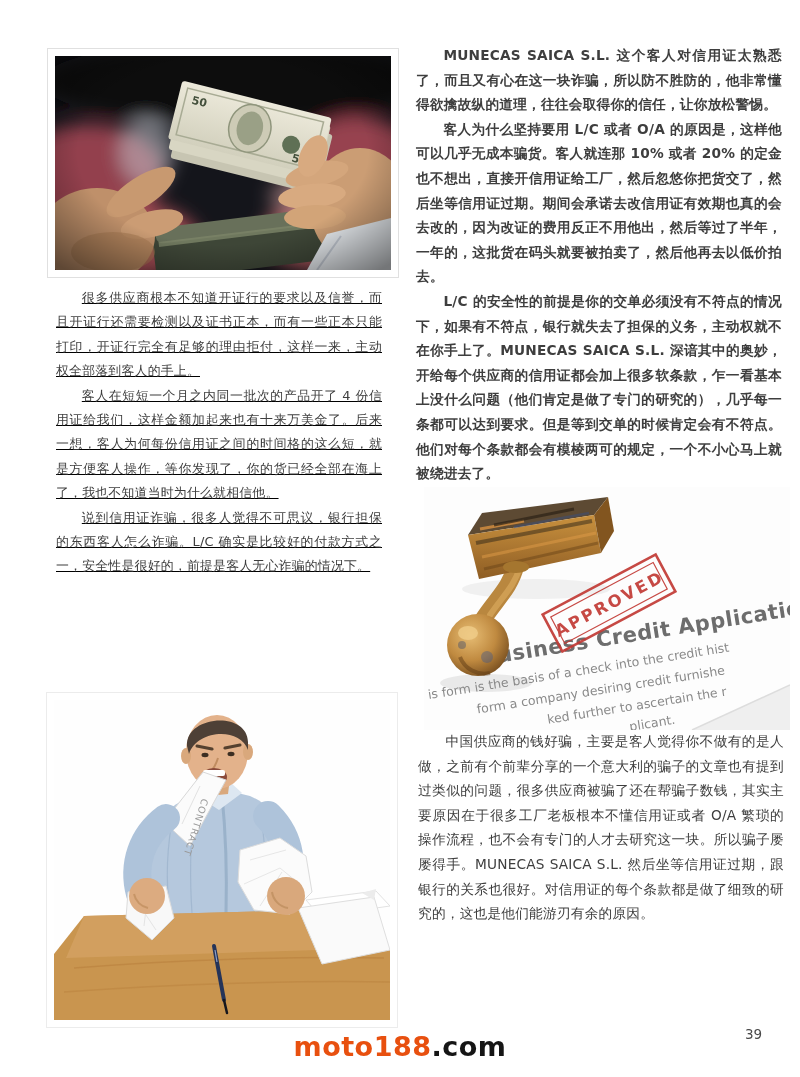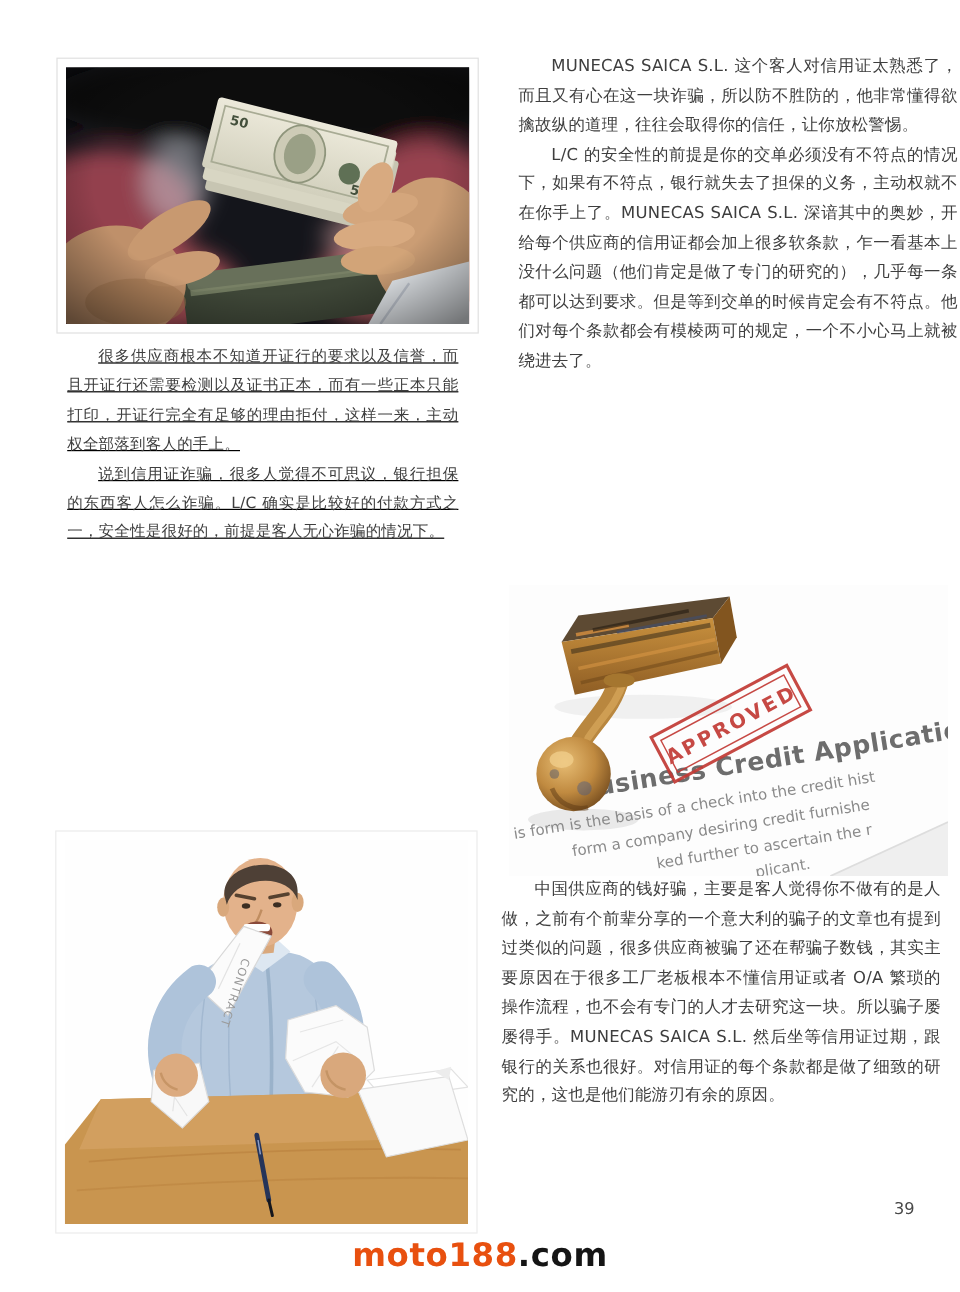--- a/index.html
+++ b/index.html
@@ -27,29 +27,29 @@
     text-indent: 2em;
     text-align: justify;
     color: #3e3e3e;
     letter-spacing: 0.2px;
   }
   .left-col {
     position: absolute; left: 56px; top: 286px; width: 326px;
     font-size: 12.9px; line-height: 24.4px; text-decoration: underline;
   }
   .right-col-top {
-    position: absolute; left: 432px; top: 43px; width: 366px;
-    font-size: 13.7px; line-height: 24.6px;
+    position: absolute; left: 416px; top: 43px; width: 366px;
+    font-size: 13.7px; line-height: 24.6px; font-weight: bold;
   }
   .right-col-bottom {
     position: absolute; left: 418px; top: 729px; width: 366px;
     font-size: 13.7px; line-height: 24.6px;
   }
   .page-number {
-    position: absolute; left: 745px; top: 1000px; width: 42px;
+    position: absolute; left: 745px; top: 1026px; width: 42px;
     font-size: 13.5px; color: #4a4a4a;
   }
   .watermark {
     position: absolute; left: 0; top: 1031px; width: 100%;
     text-align: center;
     font-size: 27px; font-weight: bold;
     letter-spacing: 0.5px;
     font-family: "DejaVu Sans", sans-serif;
   }
   .wm-brand  { color: #e8500f; }
@@ -116,20 +116,21 @@
         <ellipse cx="258" cy="100" rx="13" ry="22" fill="#d8aa80" transform="rotate(24 258 100)"></ellipse>
       </g>
       <polygon points="252,214 272,178 336,162 336,214" fill="#e9edf1"></polygon>
       <path d="M 262,214 L 286,180" stroke="#c6ccd6" stroke-width="2" fill="none"></path>
       <rect width="336" height="214" fill="url(#vig)"></rect>
     </svg>
   </figure>
 
   <section class="col left-col">
     <p>很多供应商根本不知道开证行的要求以及信誉，而且开证行还需要检测以及证书正本，而有一些正本只能打印，开证行完全有足够的理由拒付，这样一来，主动权全部落到客人的手上。</p>
+    <p>客人在短短一个月之内同一批次的产品开了 4 份信用证给我们，这样金额加起来也有十来万美金了。后来一想，客人为何每份信用证之间的时间格的这么短，就是方便客人操作，等你发现了，你的货已经全部在海上了，我也不知道当时为什么就相信他。</p>
     <p>说到信用证诈骗，很多人觉得不可思议，银行担保的东西客人怎么诈骗。L/C 确实是比较好的付款方式之一，安全性是很好的，前提是客人无心诈骗的情况下。</p>
   </section>
 
   <figure class="frame contract-frame">
     <svg viewBox="0 0 336 320" width="336" height="320">
       <rect width="336" height="320" fill="#fefefe"></rect>
       <g>
         <path d="M 100,215 C 88,158 96,118 126,102 L 163,88 L 196,96 C 224,108 238,136 242,172 L 246,215 Z" fill="#b5c8dd"></path>
         <path d="M 120,110 C 112,150 112,185 116,212" stroke="#9db4cd" stroke-width="1.2" fill="none" opacity="0.8"></path>
         <path d="M 140,100 C 136,145 136,185 138,213" stroke="#9db4cd" stroke-width="1.2" fill="none" opacity="0.8"></path>
@@ -185,20 +186,21 @@
         <polygon points="186,150 226,138 252,156 258,192 236,214 200,210 184,182" fill="#fbfbfb" stroke="#dcdcdc"></polygon>
         <path d="M 196,160 L 232,150 M 190,184 L 226,168 L 248,186 M 206,206 L 228,172" stroke="#e6e6e6" stroke-width="1" fill="none"></path>
         <circle cx="232" cy="196" r="19" fill="#d9a87c"></circle>
         <path d="M 218,192 a 19,19 0 0 0 16,16" stroke="#b07f4e" stroke-width="2" fill="none" opacity="0.5"></path>
       </g>
     </svg>
   </figure>
 
   <section class="col right-col-top">
     <p>MUNECAS SAICA S.L. 这个客人对信用证太熟悉了，而且又有心在这一块诈骗，所以防不胜防的，他非常懂得欲擒故纵的道理，往往会取得你的信任，让你放松警惕。</p>
+    <p>客人为什么坚持要用 L/C 或者 O/A 的原因是，这样他可以几乎无成本骗货。客人就连那 10% 或者 20% 的定金也不想出，直接开信用证给工厂，然后忽悠你把货交了，然后坐等信用证过期。期间会承诺去改信用证有效期也真的会去改的，因为改证的费用反正不用他出，然后等过了半年，一年的，这批货在码头就要被拍卖了，然后他再去以低价拍去。</p>
     <p>L/C 的安全性的前提是你的交单必须没有不符点的情况下，如果有不符点，银行就失去了担保的义务，主动权就不在你手上了。MUNECAS SAICA S.L. 深谙其中的奥妙，开给每个供应商的信用证都会加上很多软条款，乍一看基本上没什么问题（他们肯定是做了专门的研究的），几乎每一条都可以达到要求。但是等到交单的时候肯定会有不符点。他们对每个条款都会有模棱两可的规定，一个不小心马上就被绕进去了。</p>
   </section>
 
   <figure class="stamp-fig">
     <svg viewBox="0 0 366 243" width="366" height="243">
       <defs>
         <radialGradient id="ball" cx="38%" cy="34%" r="75%">
           <stop offset="0" stop-color="#e7bd74"></stop>
           <stop offset="55%" stop-color="#c08a40"></stop>
           <stop offset="100%" stop-color="#70481c"></stop>

